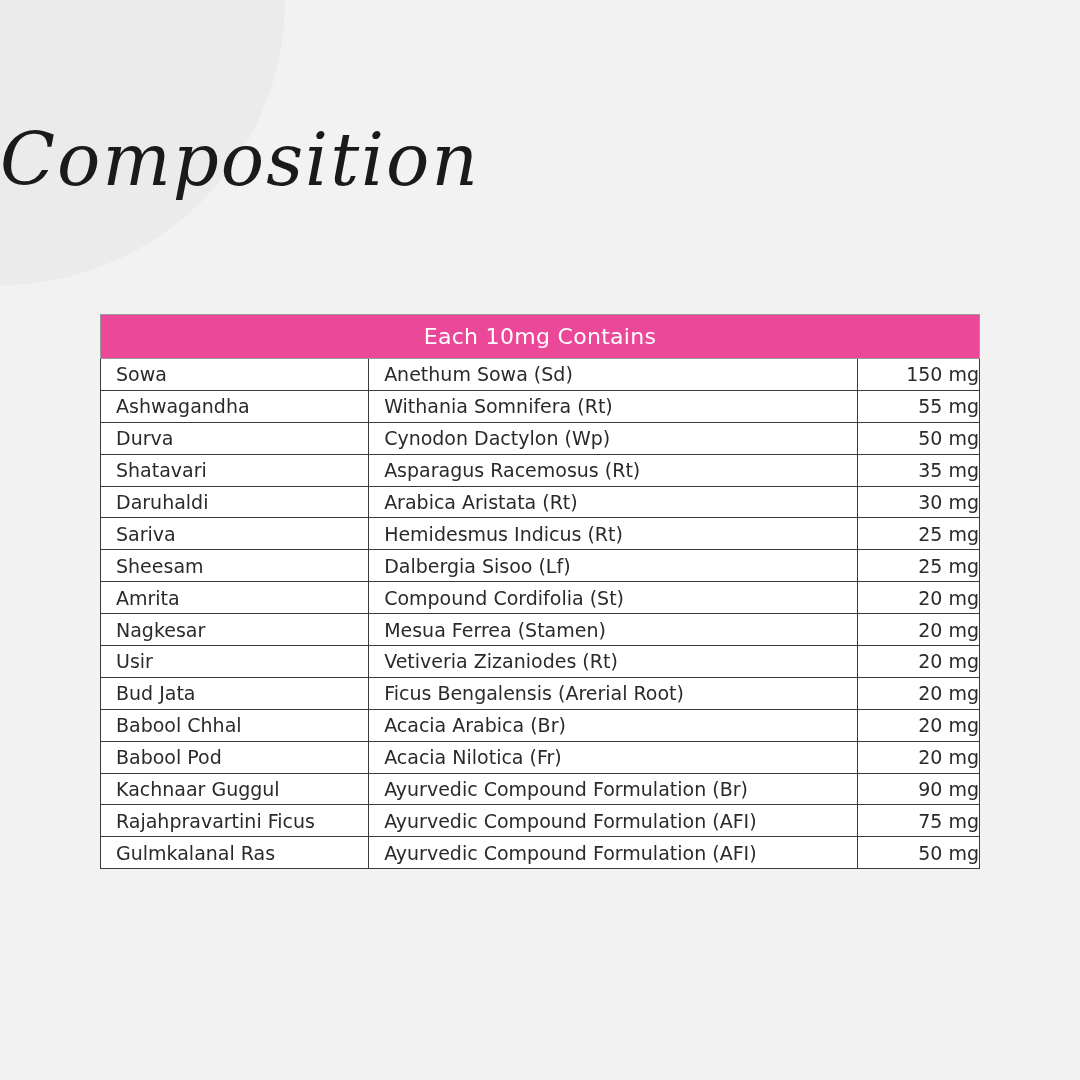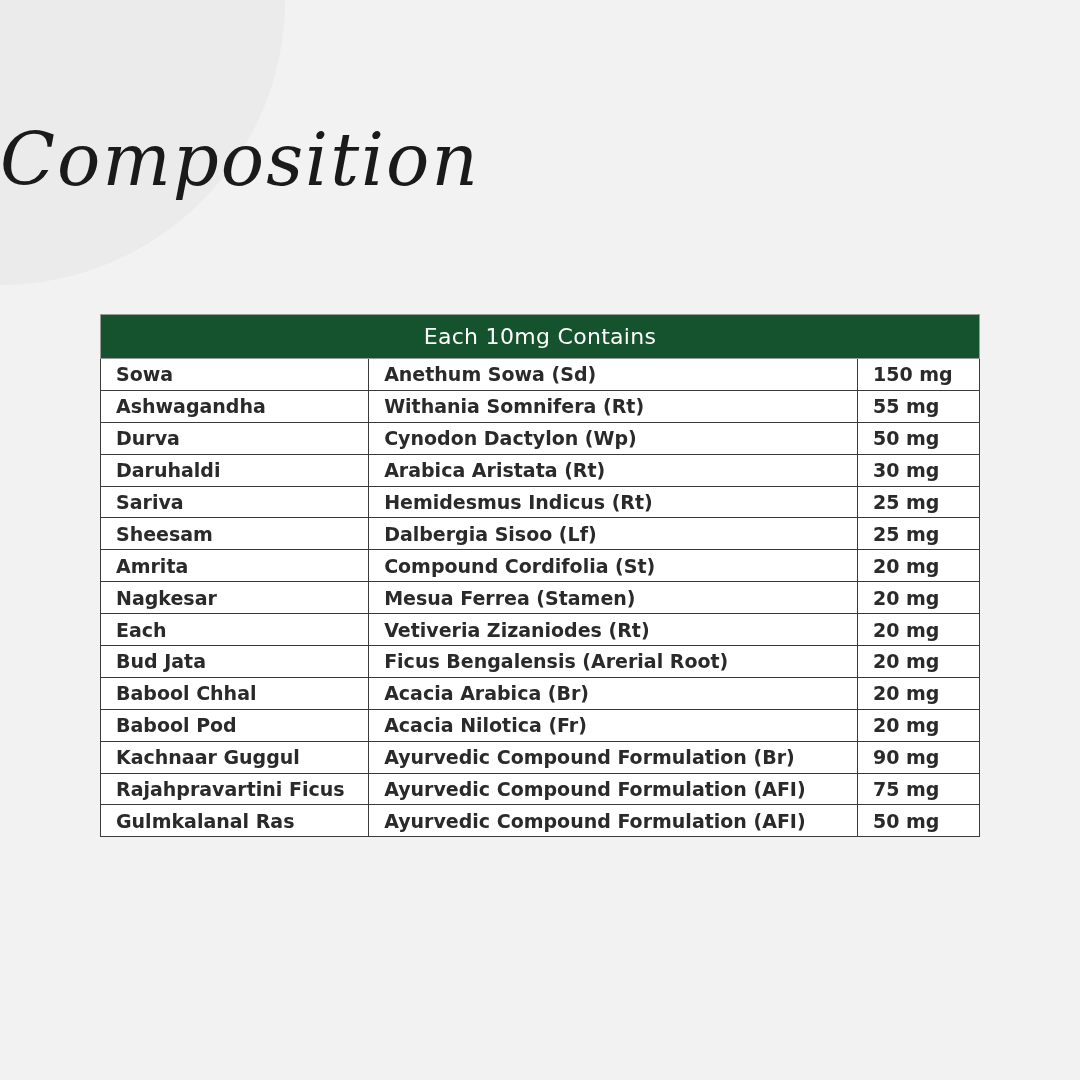--- a/index.html
+++ b/index.html
@@ -31,42 +31,42 @@
   table.composition {
     position: absolute;
     left: 100px; top: 314px;
     width: 880px;
     border-collapse: collapse;
     background: #ffffff;
     font-family: "DejaVu Sans", sans-serif;
     font-weight: normal;
   }
   table.composition caption, .header-row th {
-    background: #14532d;
+    background: #ec4899;
     color: #ffffff;
     font-size: 22px;
     font-weight: normal;
     height: 44px;
     text-align: center;
     border: 1px solid #9a9a9a;
     letter-spacing: 0.3px;
   }
   table.composition td {
     height: 31.9px;
     border: 1px solid #3a3a3a;
     font-size: 19px;
     color: #2a2a2a;
     padding: 0 0 0 15px;
     vertical-align: middle;
     white-space: nowrap;
-    font-weight: 700;
+    font-weight: 400;
   }
   td.c-common { width: 266px; }
   td.c-botanical { width: 485px; padding-left: 18px; }
-  td.c-qty { width: 121px; text-align: left; padding: 0 19px 0 0; }
+  td.c-qty { width: 121px; text-align: right; padding: 0 19px 0 0; }
 </style>
 </head>
 <body>
 
 <div class="bg-circle"></div>
 
 <h1 class="title">Composition</h1>
 
 <table class="composition">
   <thead>
@@ -84,20 +84,25 @@
         <td class="c-common">Ashwagandha</td>
         <td class="c-botanical">Withania Somnifera (Rt)</td>
         <td class="c-qty">55 mg</td>
       </tr>
       <tr>
         <td class="c-common">Durva</td>
         <td class="c-botanical">Cynodon Dactylon (Wp)</td>
         <td class="c-qty">50 mg</td>
       </tr>
       <tr>
+        <td class="c-common">Shatavari</td>
+        <td class="c-botanical">Asparagus Racemosus (Rt)</td>
+        <td class="c-qty">35 mg</td>
+      </tr>
+      <tr>
         <td class="c-common">Daruhaldi</td>
         <td class="c-botanical">Arabica Aristata (Rt)</td>
         <td class="c-qty">30 mg</td>
       </tr>
       <tr>
         <td class="c-common">Sariva</td>
         <td class="c-botanical">Hemidesmus Indicus (Rt)</td>
         <td class="c-qty">25 mg</td>
       </tr>
       <tr>
@@ -109,21 +114,21 @@
         <td class="c-common">Amrita</td>
         <td class="c-botanical">Compound Cordifolia (St)</td>
         <td class="c-qty">20 mg</td>
       </tr>
       <tr>
         <td class="c-common">Nagkesar</td>
         <td class="c-botanical">Mesua Ferrea (Stamen)</td>
         <td class="c-qty">20 mg</td>
       </tr>
       <tr>
-        <td class="c-common">Each</td>
+        <td class="c-common">Usir</td>
         <td class="c-botanical">Vetiveria Zizaniodes (Rt)</td>
         <td class="c-qty">20 mg</td>
       </tr>
       <tr>
         <td class="c-common">Bud Jata</td>
         <td class="c-botanical">Ficus Bengalensis (Arerial Root)</td>
         <td class="c-qty">20 mg</td>
       </tr>
       <tr>
         <td class="c-common">Babool Chhal</td>

